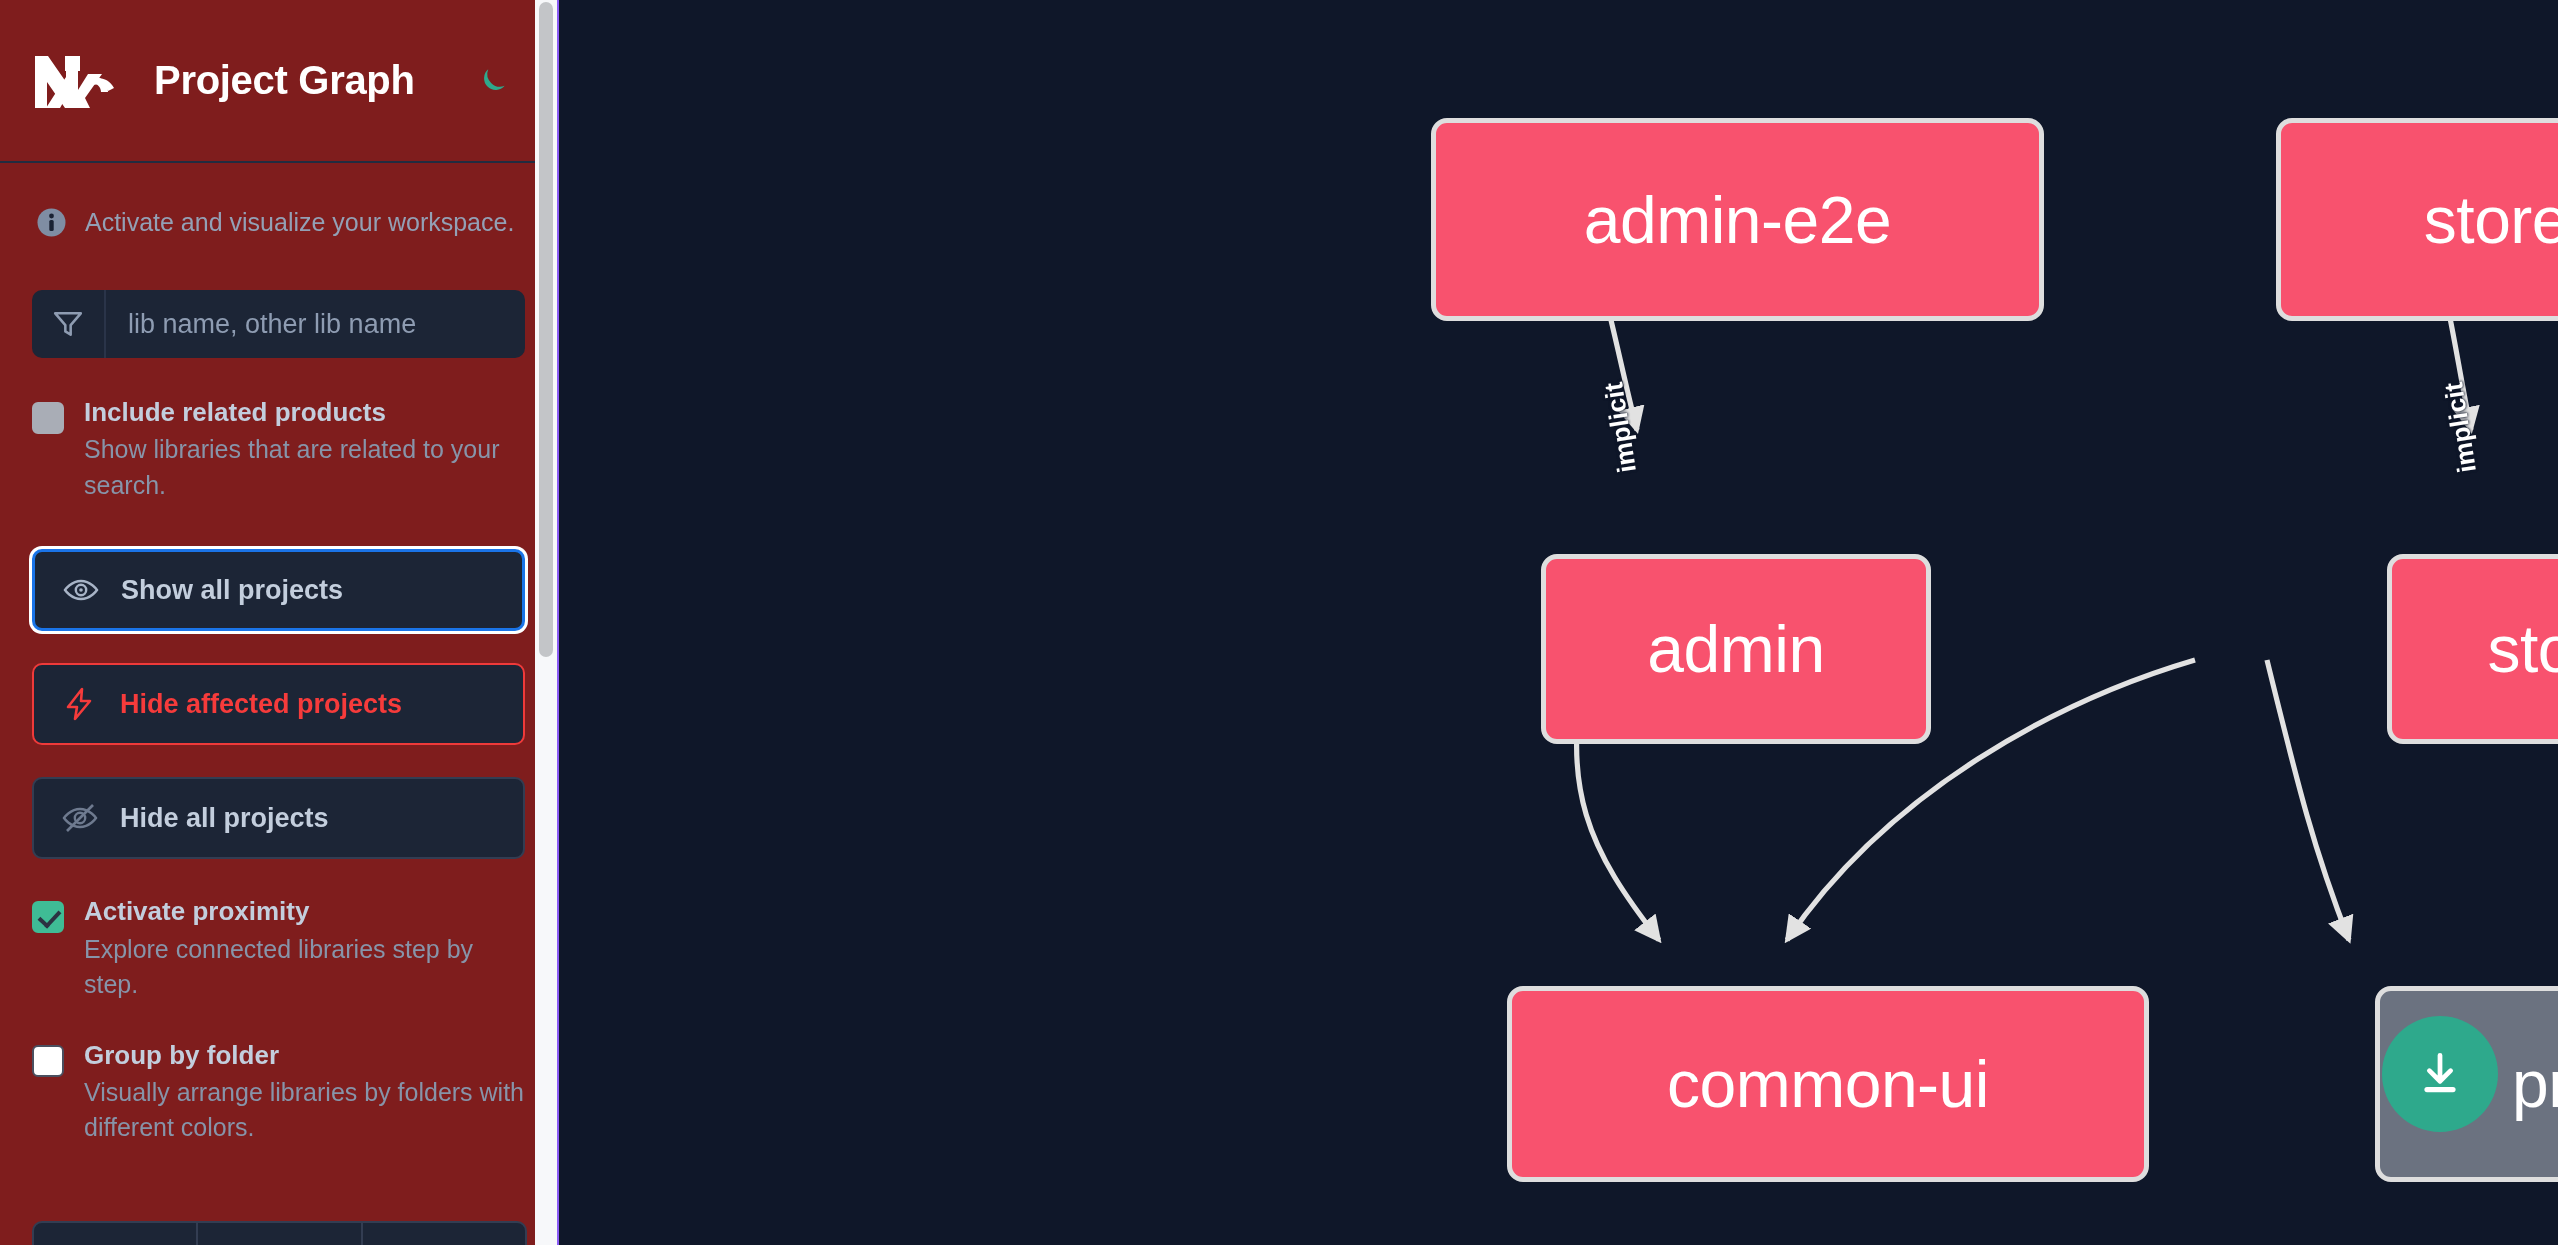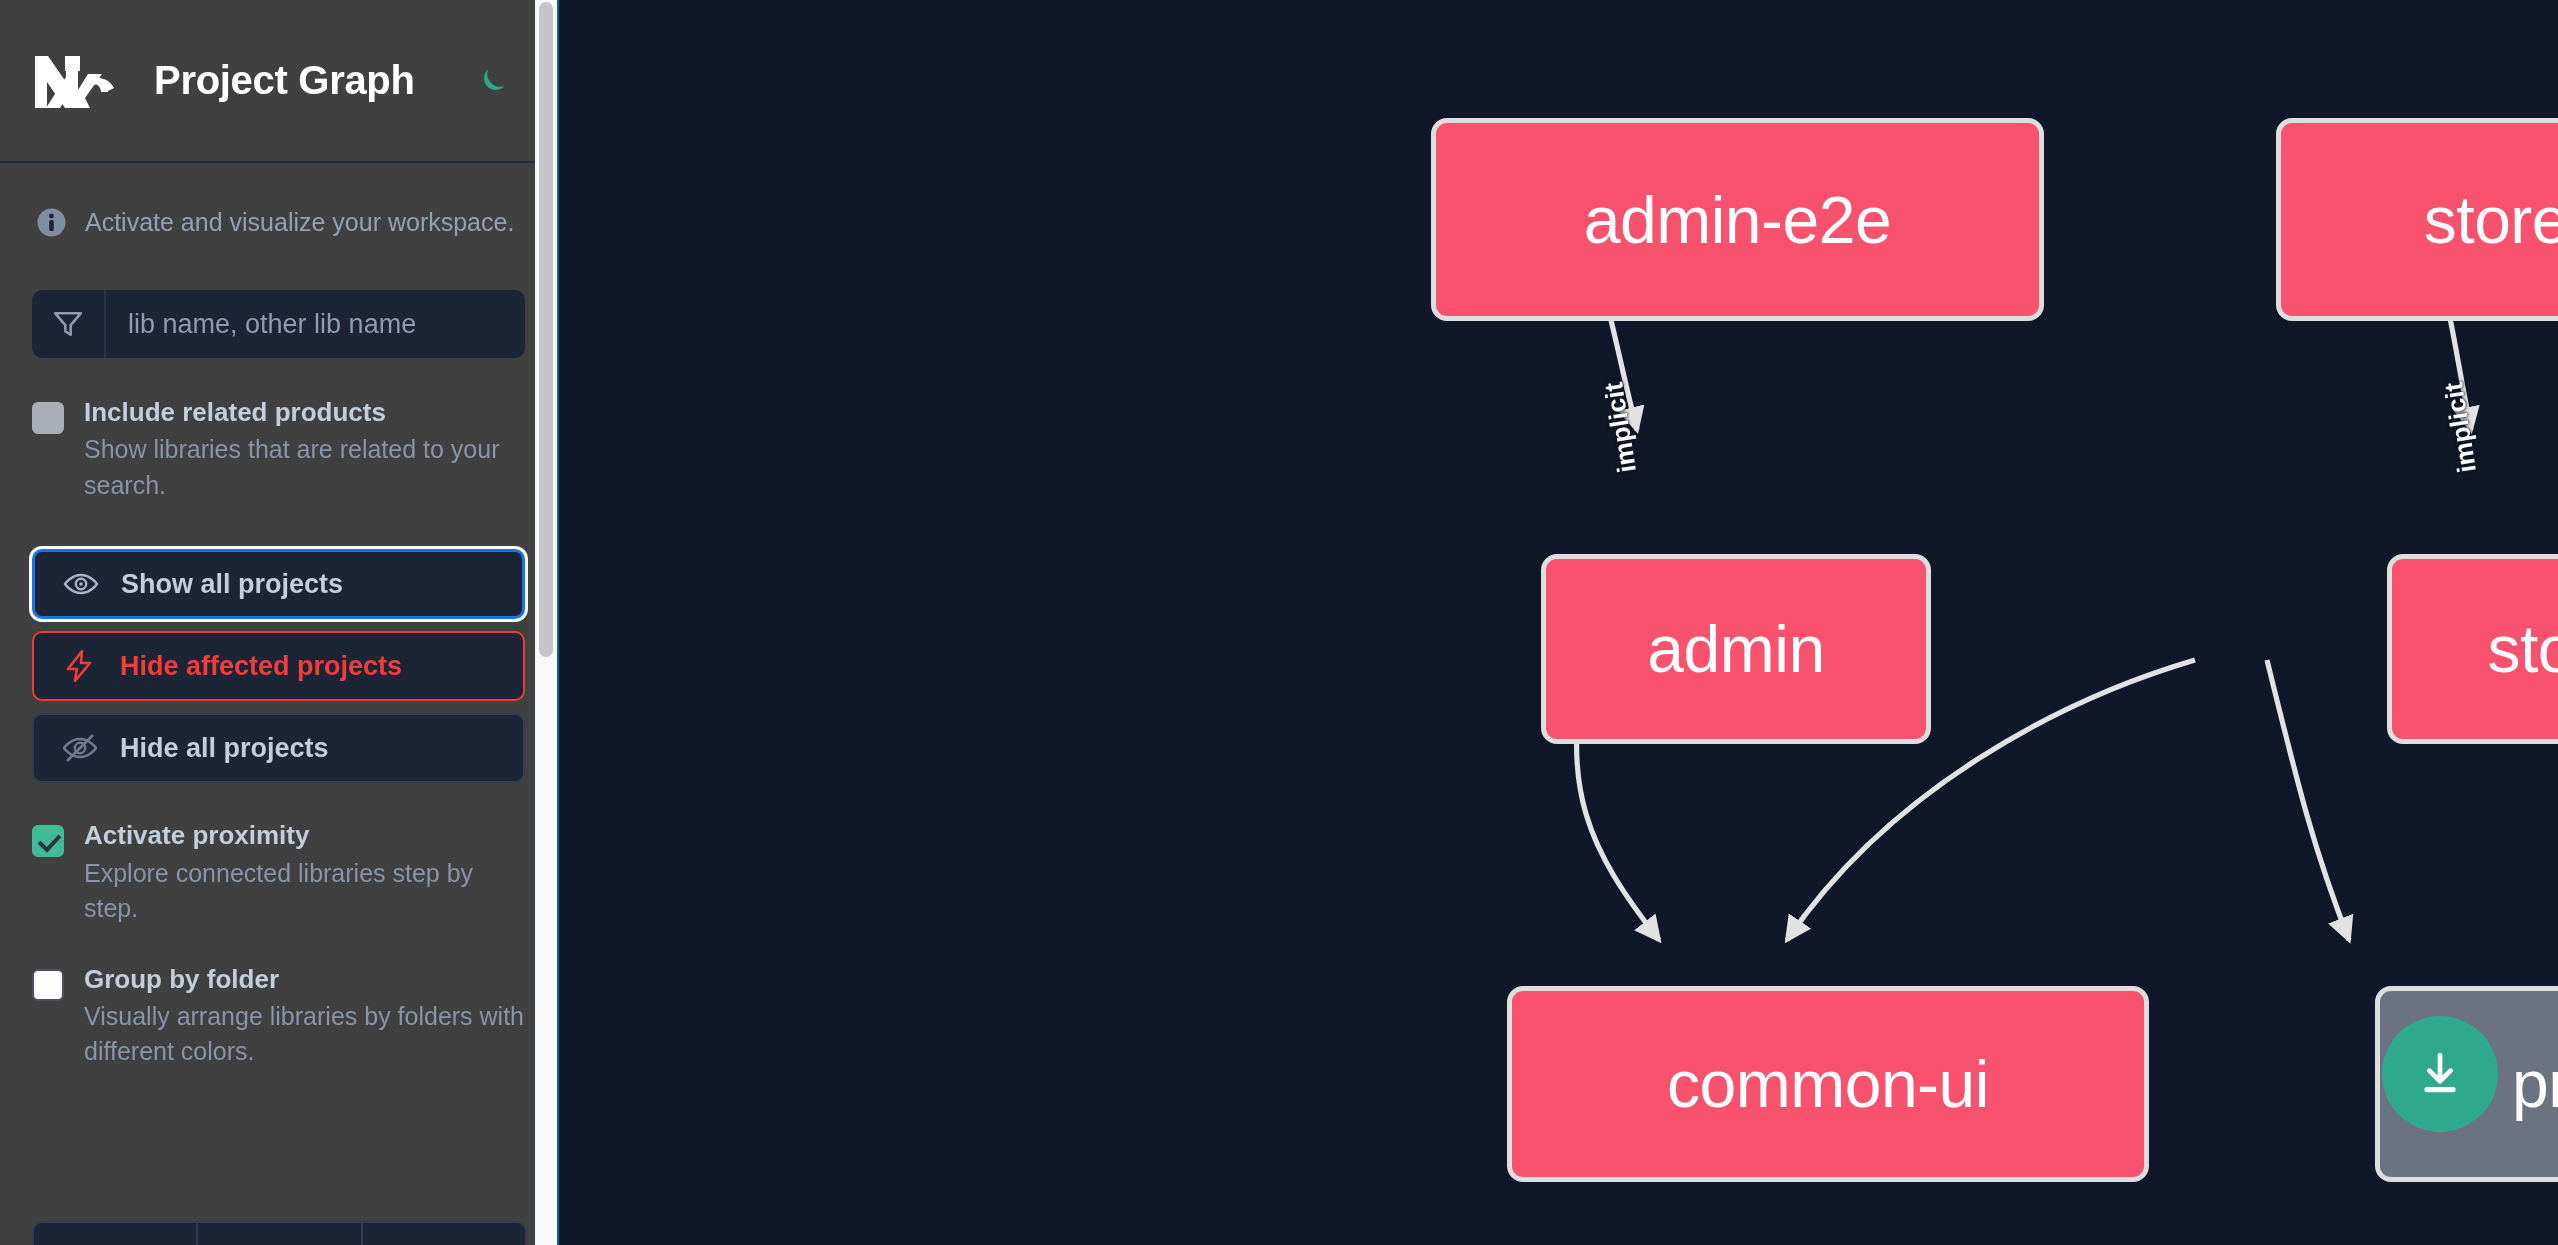--- a/index.html
+++ b/index.html
@@ -8,22 +8,22 @@
     overflow: hidden;
     background: #0f1729;
     font-family: "Liberation Sans", sans-serif;
   }
   #app { position: relative; width: 2558px; height: 1245px; display: flex; }
 
   
   .sidebar {
     position: relative;
     width: 559px; height: 1245px;
-    background: #404040;
-    border-right: 2px solid #0369a1;
+    background: #7f1d1d;
+    border-right: 2px solid #8b5cf6;
     flex: 0 0 559px;
     overflow: hidden;
   }
   .sidebar-header {
     height: 163px;
     display: flex; align-items: center;
     padding: 0 32px;
     border-bottom: 2px solid #222c40;
     gap: 28px;
   }
@@ -117,30 +117,30 @@
     color: #8794a9;
     font-size: 25px;
     line-height: 1.42;
     margin-top: 3px;
     max-width: 440px;
   }
 
   
   .btns { padding: 0 32px; margin-top: 46px; }
   .btn {
-    height: 70px;
+    height: 82px;
     width: 100%;
     border-radius: 10px;
     display: flex; align-items: center;
     gap: 22px;
     padding: 0 28px;
     background: #1c2536;
     border: 2px solid #333d52;
     cursor: pointer;
-    margin-bottom: 12px;
+    margin-bottom: 32px;
     font-size: 27px;
     font-weight: bold;
     color: #c3cedd;
   }
   .btn.focused {
     border: 3px solid #1a74e8;
     box-shadow: 0 0 0 3px #ffffff;
   }
   .btn.danger {
     border: 2px solid #ef3a3a;

